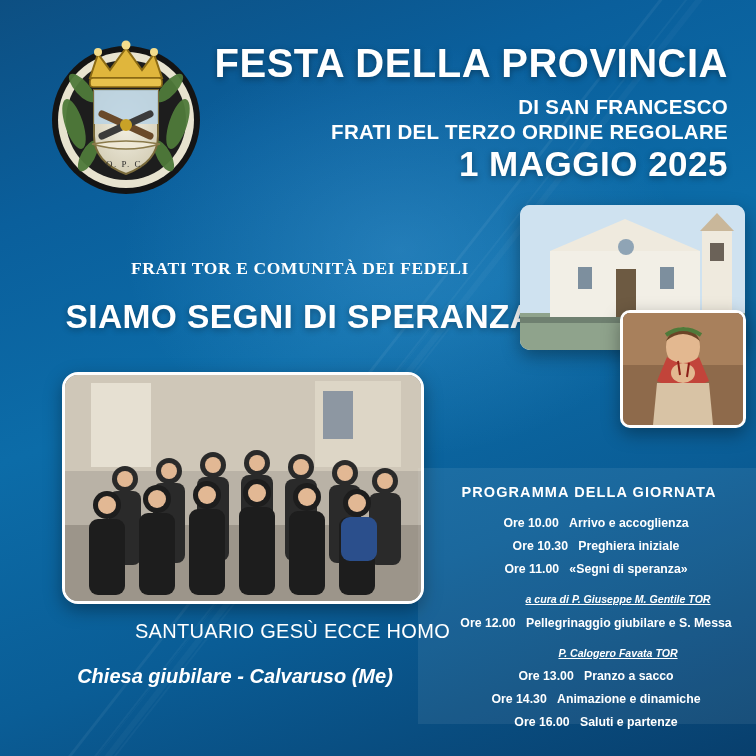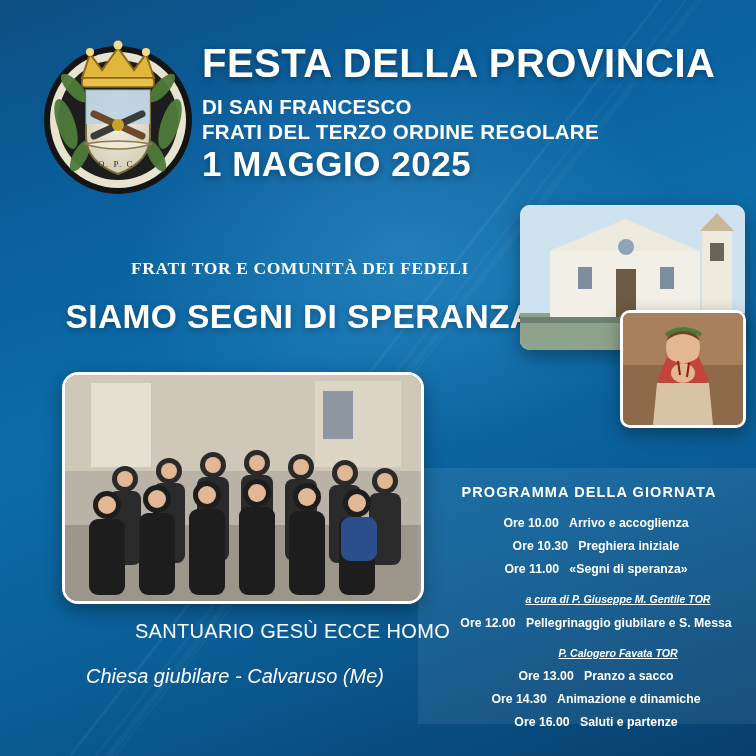--- a/index.html
+++ b/index.html
@@ -31,29 +31,29 @@
   .glow {
     position: absolute;
     width: 560px; height: 420px;
     left: 120px; top: 40px;
     background: radial-gradient(ellipse at center, rgba(120,200,255,0.22) 0%, rgba(120,200,255,0) 70%);
     pointer-events: none;
   }
 
   
   .crest {
-    position: absolute; left: 32px; top: 28px;
+    position: absolute; left: 40px; top: 28px;
     width: 172px; height: 172px;
   }
   .crest svg { display: block; }
 
   
   .header {
-    position: absolute; left: 202px; top: 42px; width: 520px;
-    text-align: left;
+    position: absolute; left: 208px; top: 42px; width: 520px;
+    text-align: right;
   }
   .title-main {
     font-size: 40px; font-weight: bold; letter-spacing: 0.5px;
     line-height: 1.05;
     text-shadow: 0 2px 6px rgba(0,0,0,.35);
   }
   .title-sub {
     margin-top: 10px;
     font-size: 20.5px; font-weight: bold; line-height: 1.22;
     letter-spacing: 0.3px;
@@ -101,21 +101,21 @@
 
   
   .venue {
     position: absolute; left: 20px; top: 620px; width: 430px;
     text-align: right;
     font-size: 20px; font-weight: normal; letter-spacing: 0.3px;
   }
   .venue-sub {
     position: absolute; left: 20px; top: 665px; width: 430px;
     text-align: center;
-    font-size: 20px; font-style: italic; font-weight: normal;
+    font-size: 20px; font-style: italic; font-weight: bold;
   }
 
   
   .programme {
     position: absolute; left: 418px; top: 468px;
     width: 338px; height: 256px;
     background: rgba(255,255,255,0.07);
     padding: 16px 10px 10px 14px;
   }
   .prog-title {

